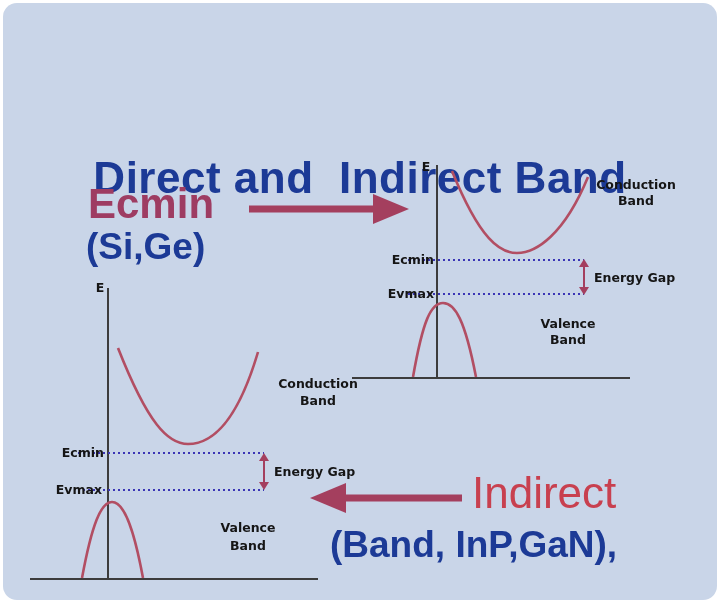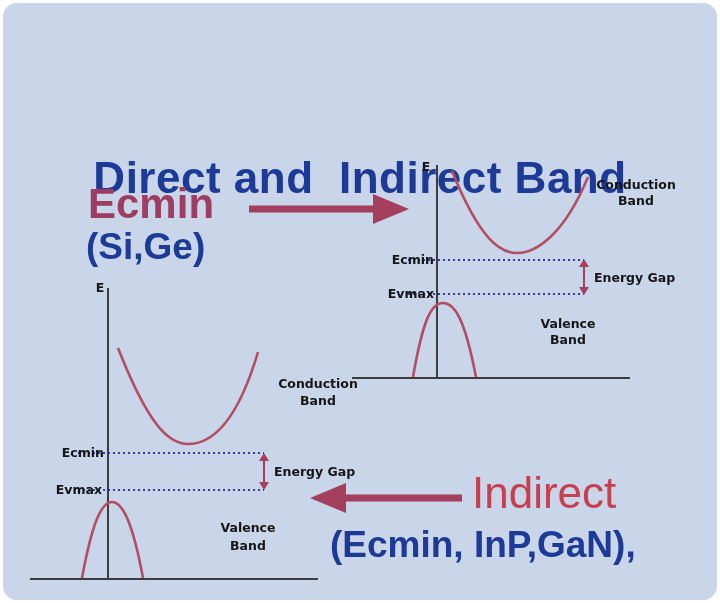--- a/index.html
+++ b/index.html
@@ -94,14 +94,14 @@
     <text class="diag-label" x="230" y="256" text-anchor="middle">Valence</text>
     <text class="diag-label" x="230" y="274" text-anchor="middle">Band</text>
   </svg>
 
   <svg class="abs" style="left:308px;top:479px;" width="160" height="38">
     <line class="arrow-line" x1="36" y1="19" x2="154" y2="19"></line>
     <polygon class="arrow-head" points="38,4 2,19 38,34"></polygon>
   </svg>
 
   <div class="abs indirect-heading">Indirect</div>
-  <div class="abs indirect-materials">(Ecmin, InP,GaN),</div>
+  <div class="abs indirect-materials">(Band, InP,GaN),</div>
 </div>
 
 </body></html>

